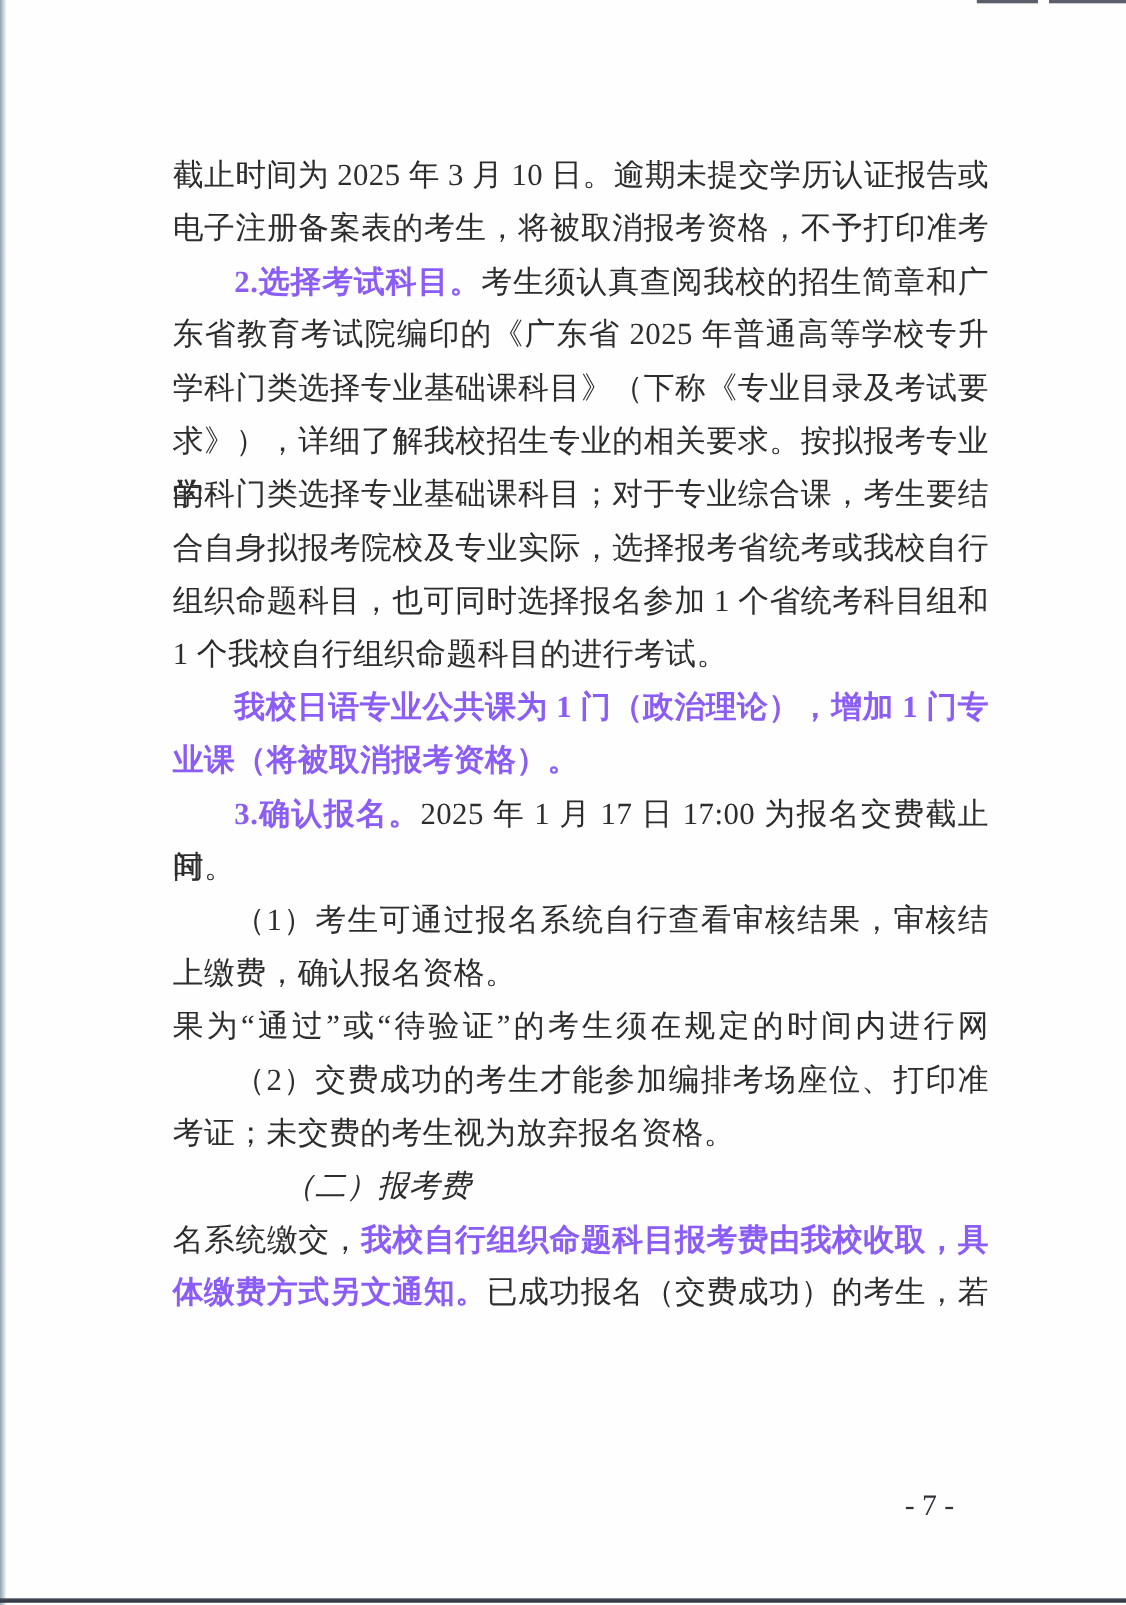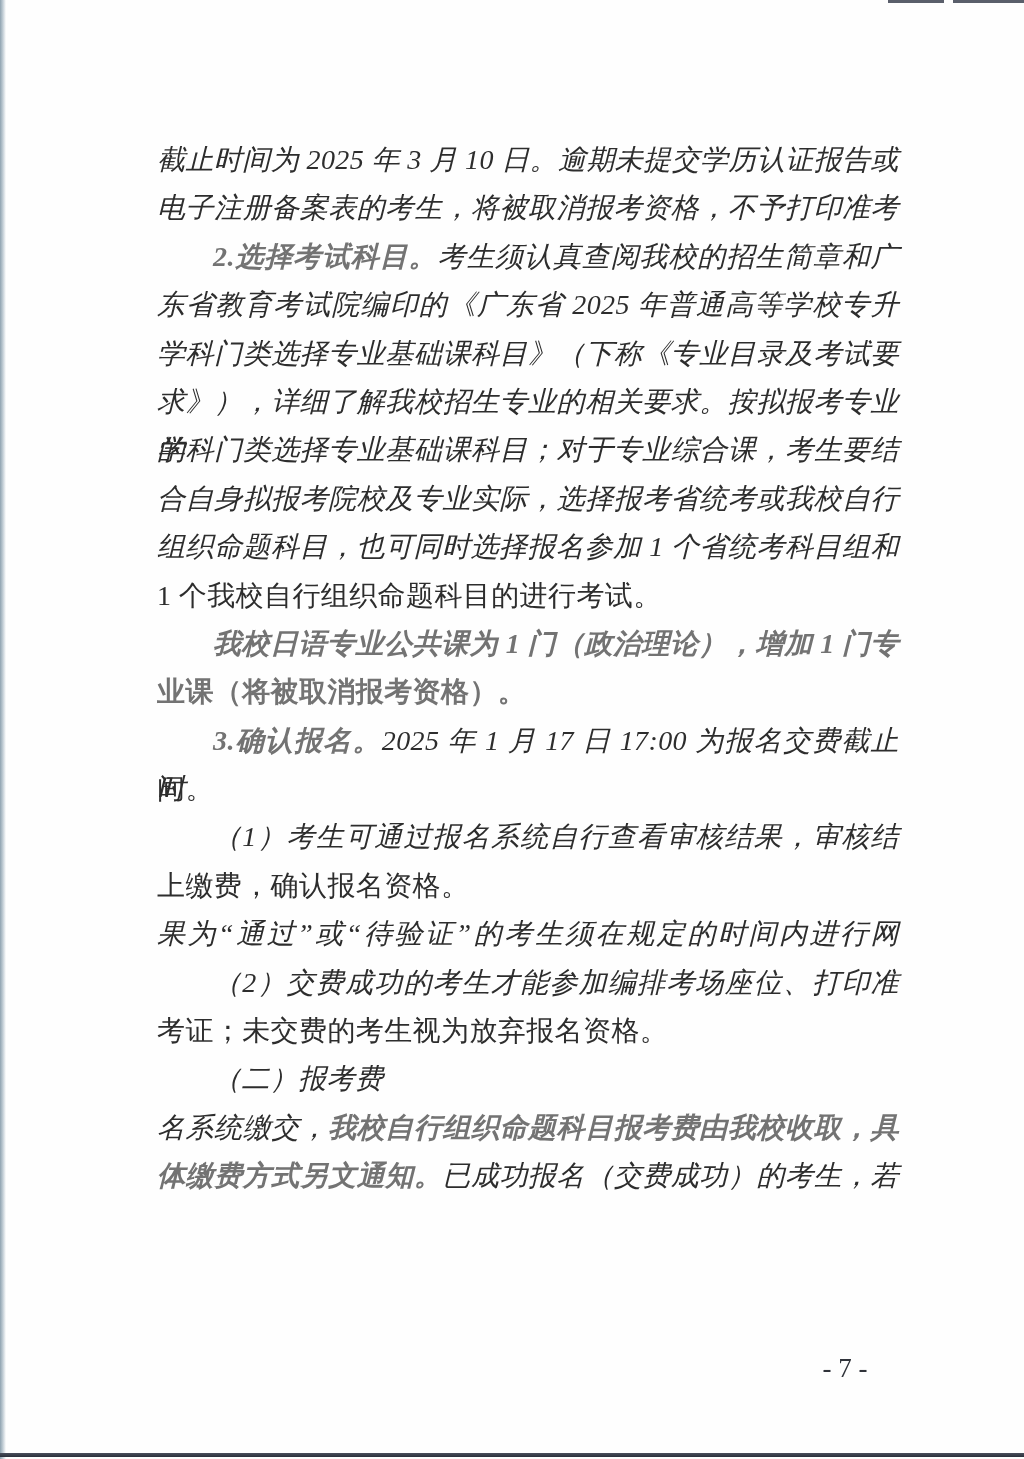--- a/index.html
+++ b/index.html
@@ -45,31 +45,31 @@
   }
   .line {
     height: 48.4px;
     line-height: 48.4px;
     text-align: left;
   }
   .line.j {
     text-align: justify;
     text-align-last: justify;
     text-justify: inter-character;
-    font-style: italic;
   }
   .line.indent {
     text-indent: 56px;
   }
   .seg.b {
     font-weight: bold;
-    color: #737373;
+    color: #8b5cf6;
   }
   .seg.i {
     font-style: italic;
+    margin-left: 45px;
   }
   .page-number {
     position: absolute;
     top: 1348px;
     left: 795px;
     width: 100px;
     height: 40px;
     line-height: 40px;
     text-align: center;
     font-size: 27px;

